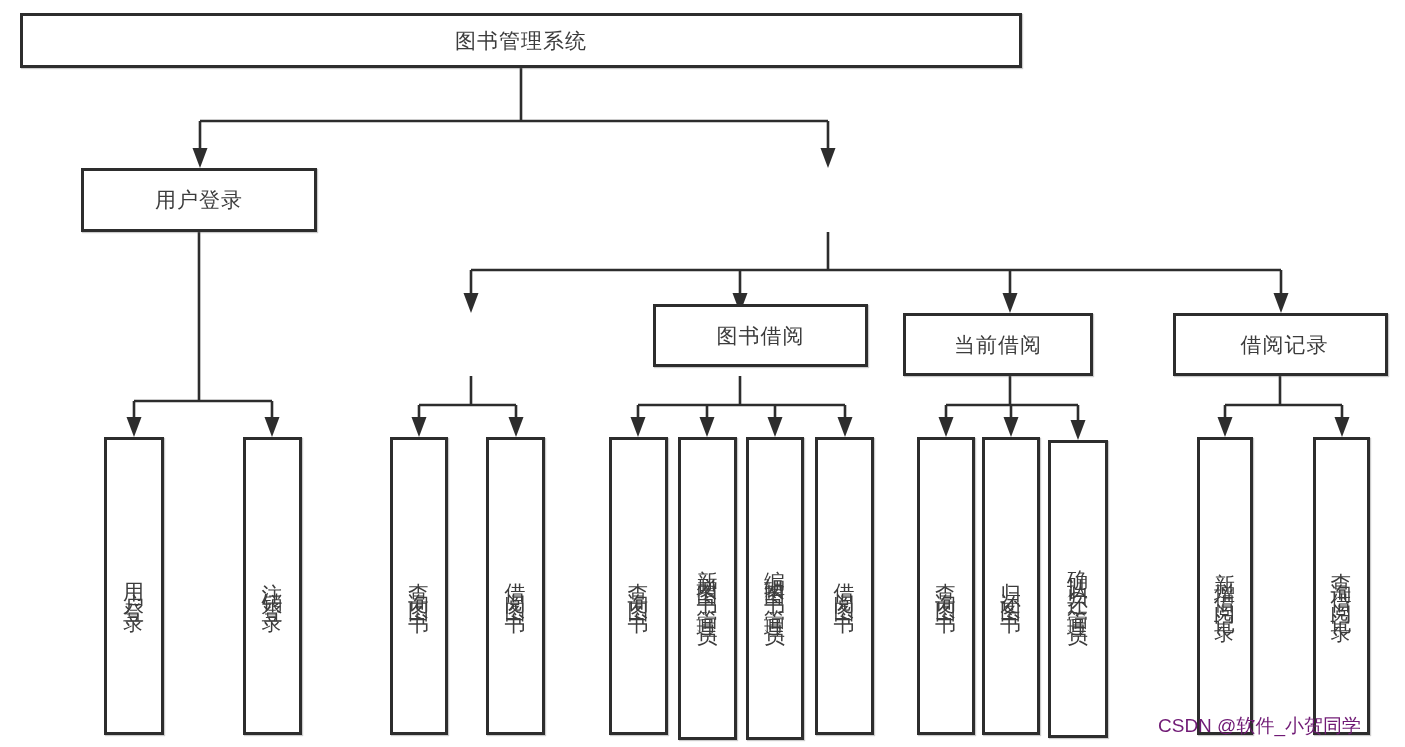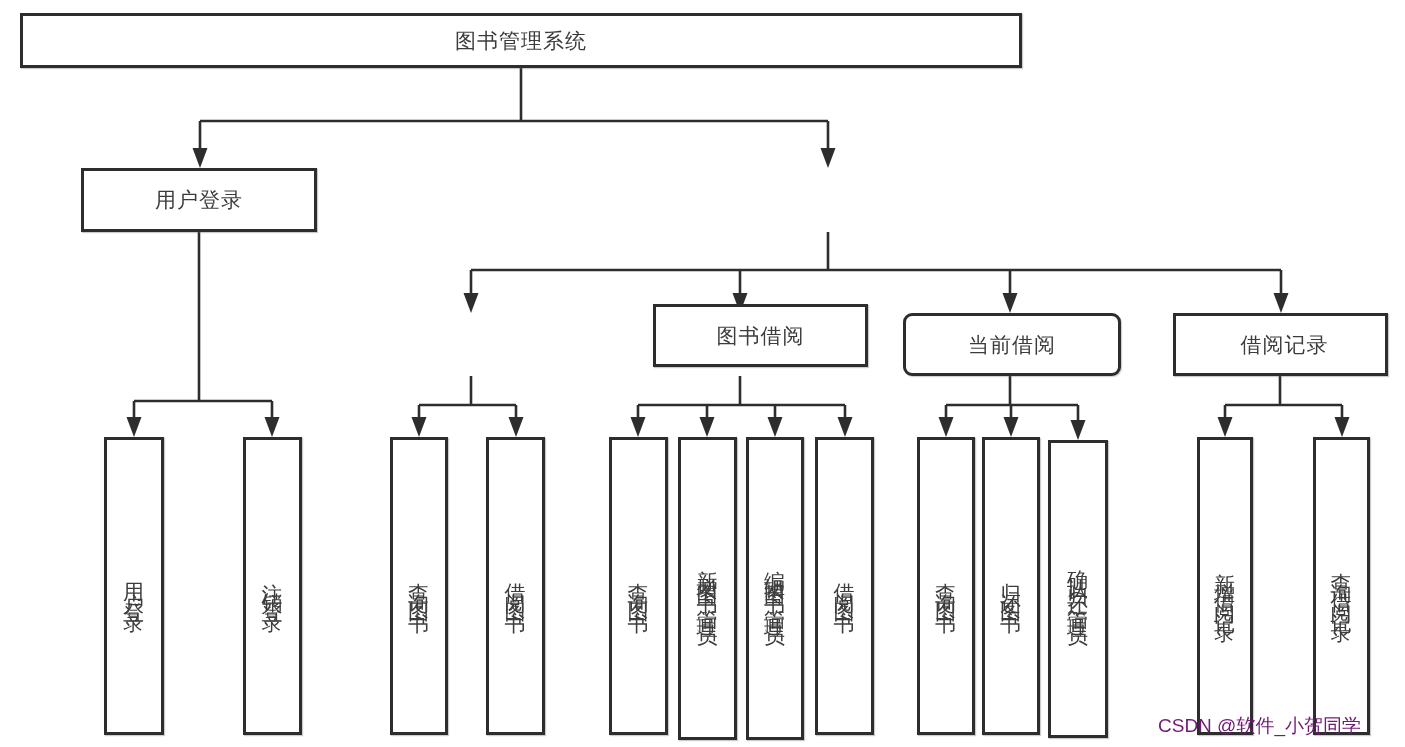--- a/index.html
+++ b/index.html
@@ -67,21 +67,21 @@
     <span>图书管理系统</span>
   </div>
 
   <div class="node hbox" style="left:81px;top:168px;width:236px;height:64px;">
     <span>用户登录</span>
   </div>
 
   <div class="node hbox" style="left:633px;top:304px;width:215px;height:63px;margin-left:20px;">
     <span>图书借阅</span>
   </div>
-  <div class="node hbox" style="left:903px;top:313px;width:218px;height:63px;border-radius:9px;">
+  <div class="node hbox" style="left:903px;top:313px;width:190px;height:63px;">
     <span>当前借阅</span>
   </div>
   <div class="node hbox" style="left:1173px;top:313px;width:215px;height:63px;padding-left:8px;">
     <span>借阅记录</span>
   </div>
 
   <div class="node vbox" style="left:104px;top:437px;width:60px;height:298px;">
     <span>用户登录</span>
   </div>
   <div class="node vbox" style="left:243px;top:437px;width:59px;height:298px;">

